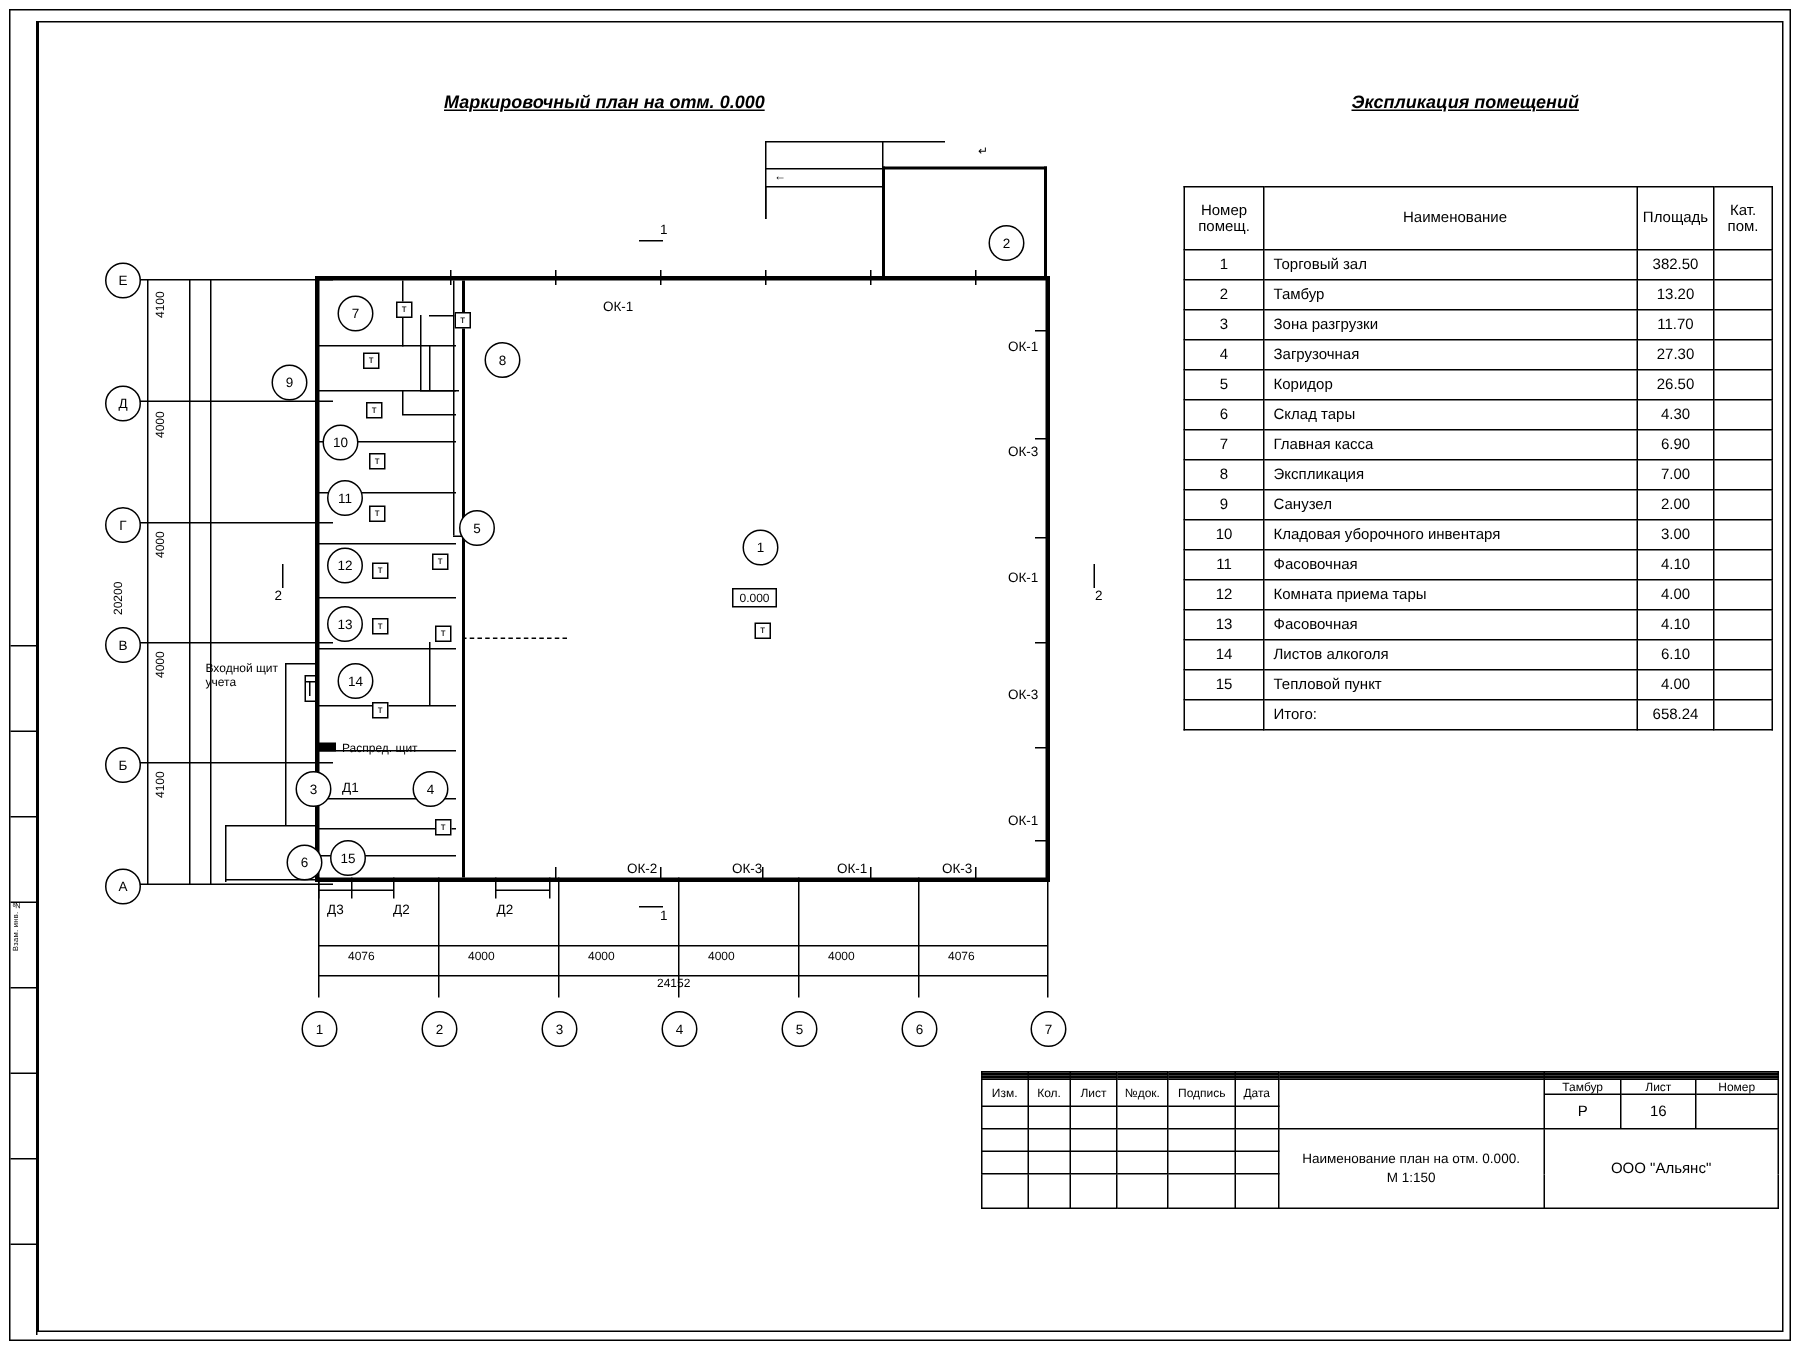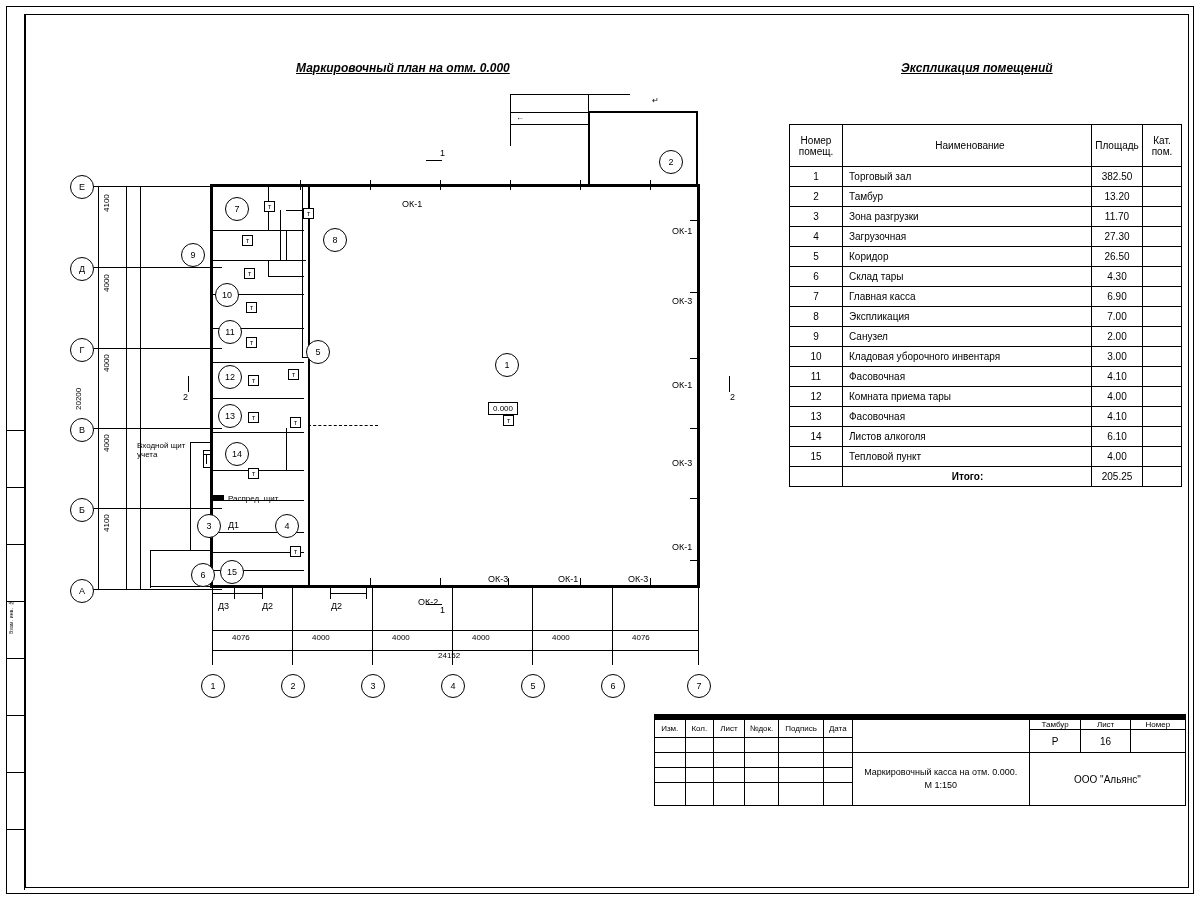--- a/index.html
+++ b/index.html
@@ -16,21 +16,21 @@
 
   
   .expl{position:absolute;left:789px;top:124px;border-collapse:collapse;font-size:10px;}
   .expl td,.expl th{border:1px solid #000;padding:0;}
   .expl .c-num{width:52px;text-align:center;}
   .expl .c-name{width:237px;text-align:left;padding-left:6px;}
   .expl .c-area{width:50px;text-align:center;}
   .expl .c-cat{width:38px;}
   .expl tr{height:20px;}
   .expl thead td{height:41px;text-align:center;vertical-align:middle;font-size:10px;}
-  .expl .sum-label{text-align:center;padding-right:5px;border-left:none;font-weight:bold;}
+  .expl .sum-label{text-align:left;padding-right:5px;border-left:none;}
 
   
   .plan{position:absolute;left:40px;top:80px;width:740px;height:620px;}
   .ln{position:absolute;background:#000;}
   .h{height:1px;} .v{width:1px;}
   .h2{height:2px;} .v2{width:2px;}
   .dash-h{position:absolute;height:0;border-top:1px dashed #000;}
   .circ{position:absolute;border:1px solid #000;border-radius:50%;display:flex;align-items:center;justify-content:center;font-size:9px;background:#fff;}
   .c22{width:22px;height:22px;}
   .lbl{position:absolute;font-size:9px;white-space:nowrap;}
@@ -165,21 +165,21 @@
         </tr>
         <tr>
           <td class="c-num">15</td>
           <td class="c-name">Тепловой пункт</td>
           <td class="c-area">4.00</td>
           <td class="c-cat"></td>
         </tr>
         <tr>
           <td class="c-num"></td>
           <td class="c-name sum-label">Итого:</td>
-          <td class="c-area">205.25</td>
+          <td class="c-area">658.24</td>
           <td class="c-cat"></td>
         </tr>
       </tbody>
   </table>
 
   <div class="plan">
 
     <div class="ln h" style="left:470px;top:14px;width:120px;"></div>
     <div class="ln v" style="left:470px;top:14px;height:52px;"></div>
     <div class="ln h" style="left:470px;top:32px;width:78px;"></div>
@@ -320,41 +320,41 @@
         <div class="circ c22" style="left:151px;top:483px">6</div>
         <div class="circ c22" style="left:185px;top:117px">7</div>
         <div class="circ c22" style="left:283px;top:148px">8</div>
         <div class="circ c22" style="left:141px;top:163px">9</div>
         <div class="circ c22" style="left:175px;top:203px">10</div>
         <div class="circ c22" style="left:178px;top:240px">11</div>
         <div class="circ c22" style="left:178px;top:285px">12</div>
         <div class="circ c22" style="left:178px;top:324px">13</div>
         <div class="circ c22" style="left:185px;top:362px">14</div>
         <div class="circ c22" style="left:180px;top:480px">15</div>
-        <div class="box0" style="left:448px;top:322px">0.000</div>
+        <div class="box0" style="left:448px;top:312px">0.000</div>
         <div class="sq" style="left:224px;top:121px">т</div>
         <div class="sq" style="left:202px;top:155px">т</div>
         <div class="sq" style="left:204px;top:188px">т</div>
         <div class="sq" style="left:206px;top:222px">т</div>
         <div class="sq" style="left:206px;top:257px">т</div>
         <div class="sq" style="left:208px;top:295px">т</div>
         <div class="sq" style="left:208px;top:332px">т</div>
         <div class="sq" style="left:208px;top:388px">т</div>
         <div class="sq" style="left:263px;top:128px">т</div>
         <div class="sq" style="left:248px;top:289px">т</div>
         <div class="sq" style="left:250px;top:337px">т</div>
         <div class="sq" style="left:463px;top:335px">т</div>
         <div class="sq" style="left:250px;top:466px">т</div>
         <div class="lbl" style="left:362px;top:119px">ОК-1</div>
         <div class="lbl" style="left:632px;top:146px">ОК-1</div>
         <div class="lbl" style="left:632px;top:216px">ОК-3</div>
         <div class="lbl" style="left:632px;top:300px">ОК-1</div>
         <div class="lbl" style="left:632px;top:378px">ОК-3</div>
         <div class="lbl" style="left:632px;top:462px">ОК-1</div>
-        <div class="lbl" style="left:378px;top:517px">ОК-2</div>
+        <div class="lbl" style="left:378px;top:494px">ОК-2</div>
         <div class="lbl" style="left:448px;top:494px">ОК-3</div>
         <div class="lbl" style="left:518px;top:494px">ОК-1</div>
         <div class="lbl" style="left:588px;top:494px">ОК-3</div>
         <div class="lbl" style="left:188px;top:440px">Д1</div>
         <div class="lbl" style="left:222px;top:521px">Д2</div>
         <div class="lbl" style="left:178px;top:521px">Д3</div>
         <div class="lbl" style="left:291px;top:521px">Д2</div>
         <div class="lbl8" style="left:97px;top:362px;width:60px;white-space:normal;line-height:1.1">Входной щит учета</div>
         <div class="lbl8" style="left:188px;top:414px">Распред. щит</div>
         <div class="ln v" style="left:166px;top:374px;height:10px;"></div>
@@ -458,21 +458,21 @@
             <td style="height:14px"></td>
             <td style="height:14px"></td>
           </tr>
           <tr>
             <td style="height:14px"></td>
             <td style="height:14px"></td>
             <td style="height:14px"></td>
             <td style="height:14px"></td>
             <td style="height:14px"></td>
             <td style="height:14px"></td>
-            <td rowspan="3" style="font-size:9px;line-height:1.4"><span>Маркировочный касса на отм. 0.000.</span><br><span>М 1:150</span></td>
+            <td rowspan="3" style="font-size:9px;line-height:1.4"><span>Наименование план на отм. 0.000.</span><br><span>М 1:150</span></td>
             <td rowspan="3" style="font-size:10px">ООО "Альянс"</td>
           </tr>
           <tr>
             <td style="height:14px"></td>
             <td style="height:14px"></td>
             <td style="height:14px"></td>
             <td style="height:14px"></td>
             <td style="height:14px"></td>
             <td style="height:14px"></td>
           </tr>

